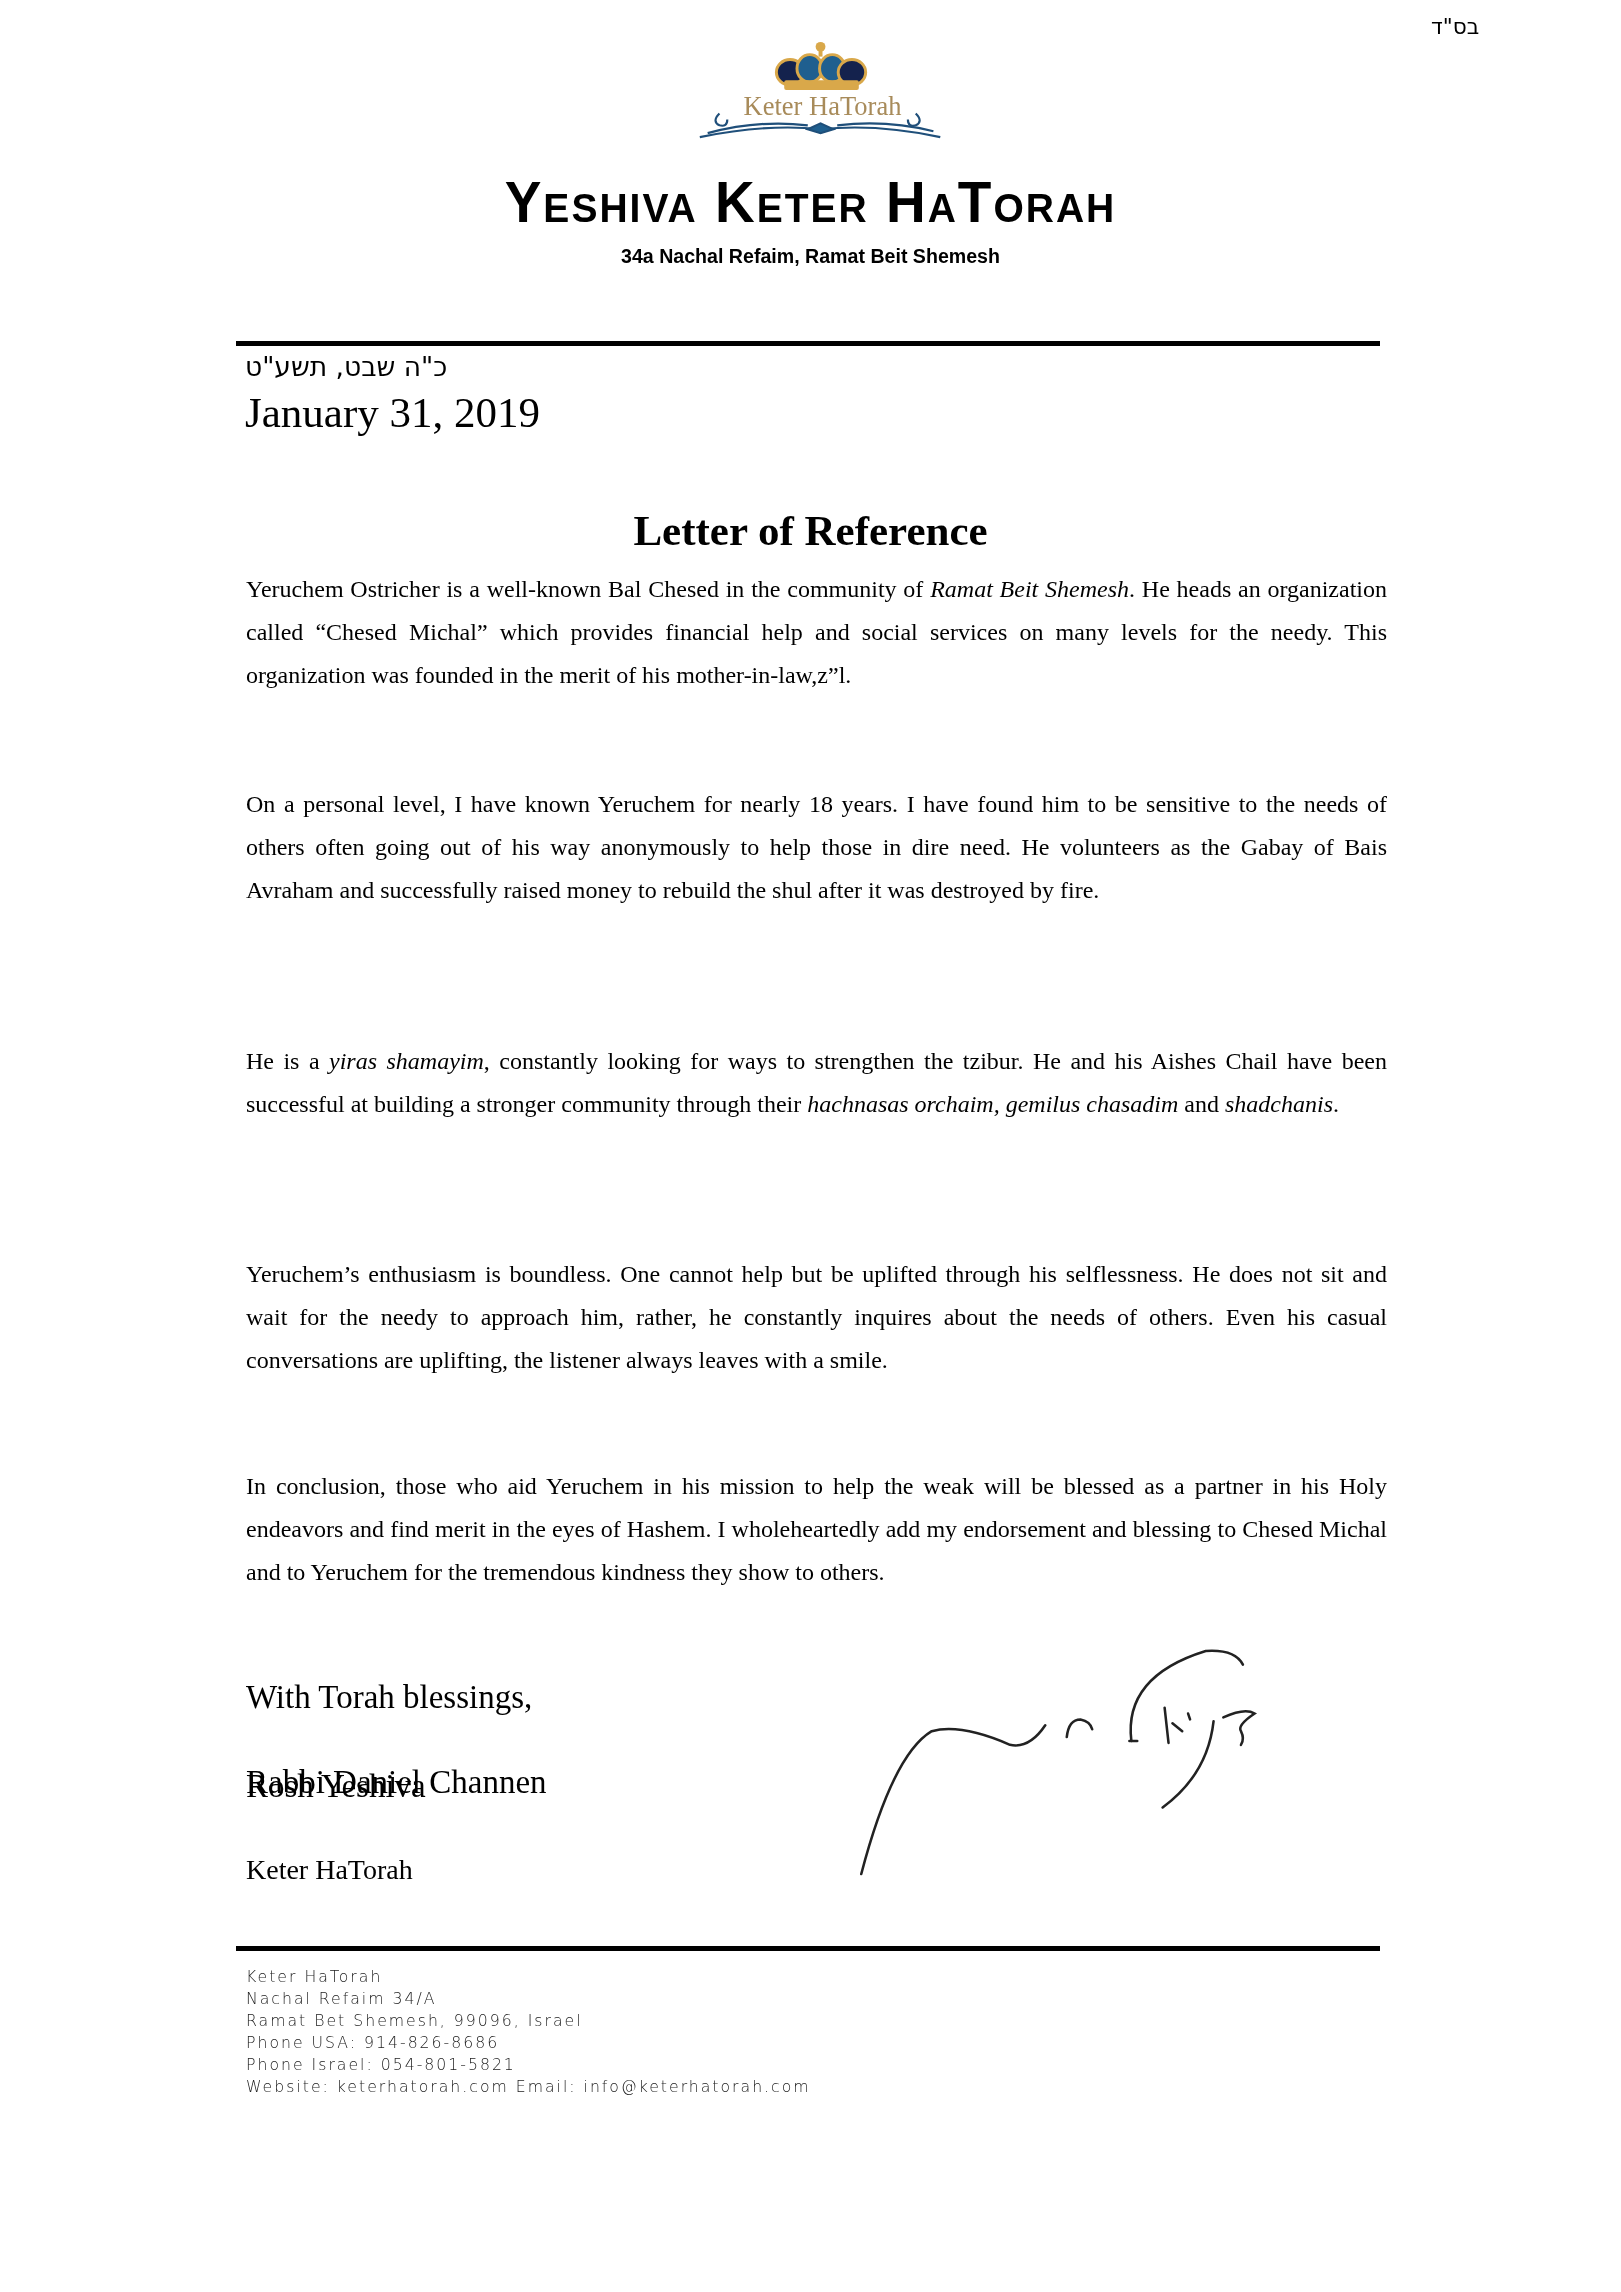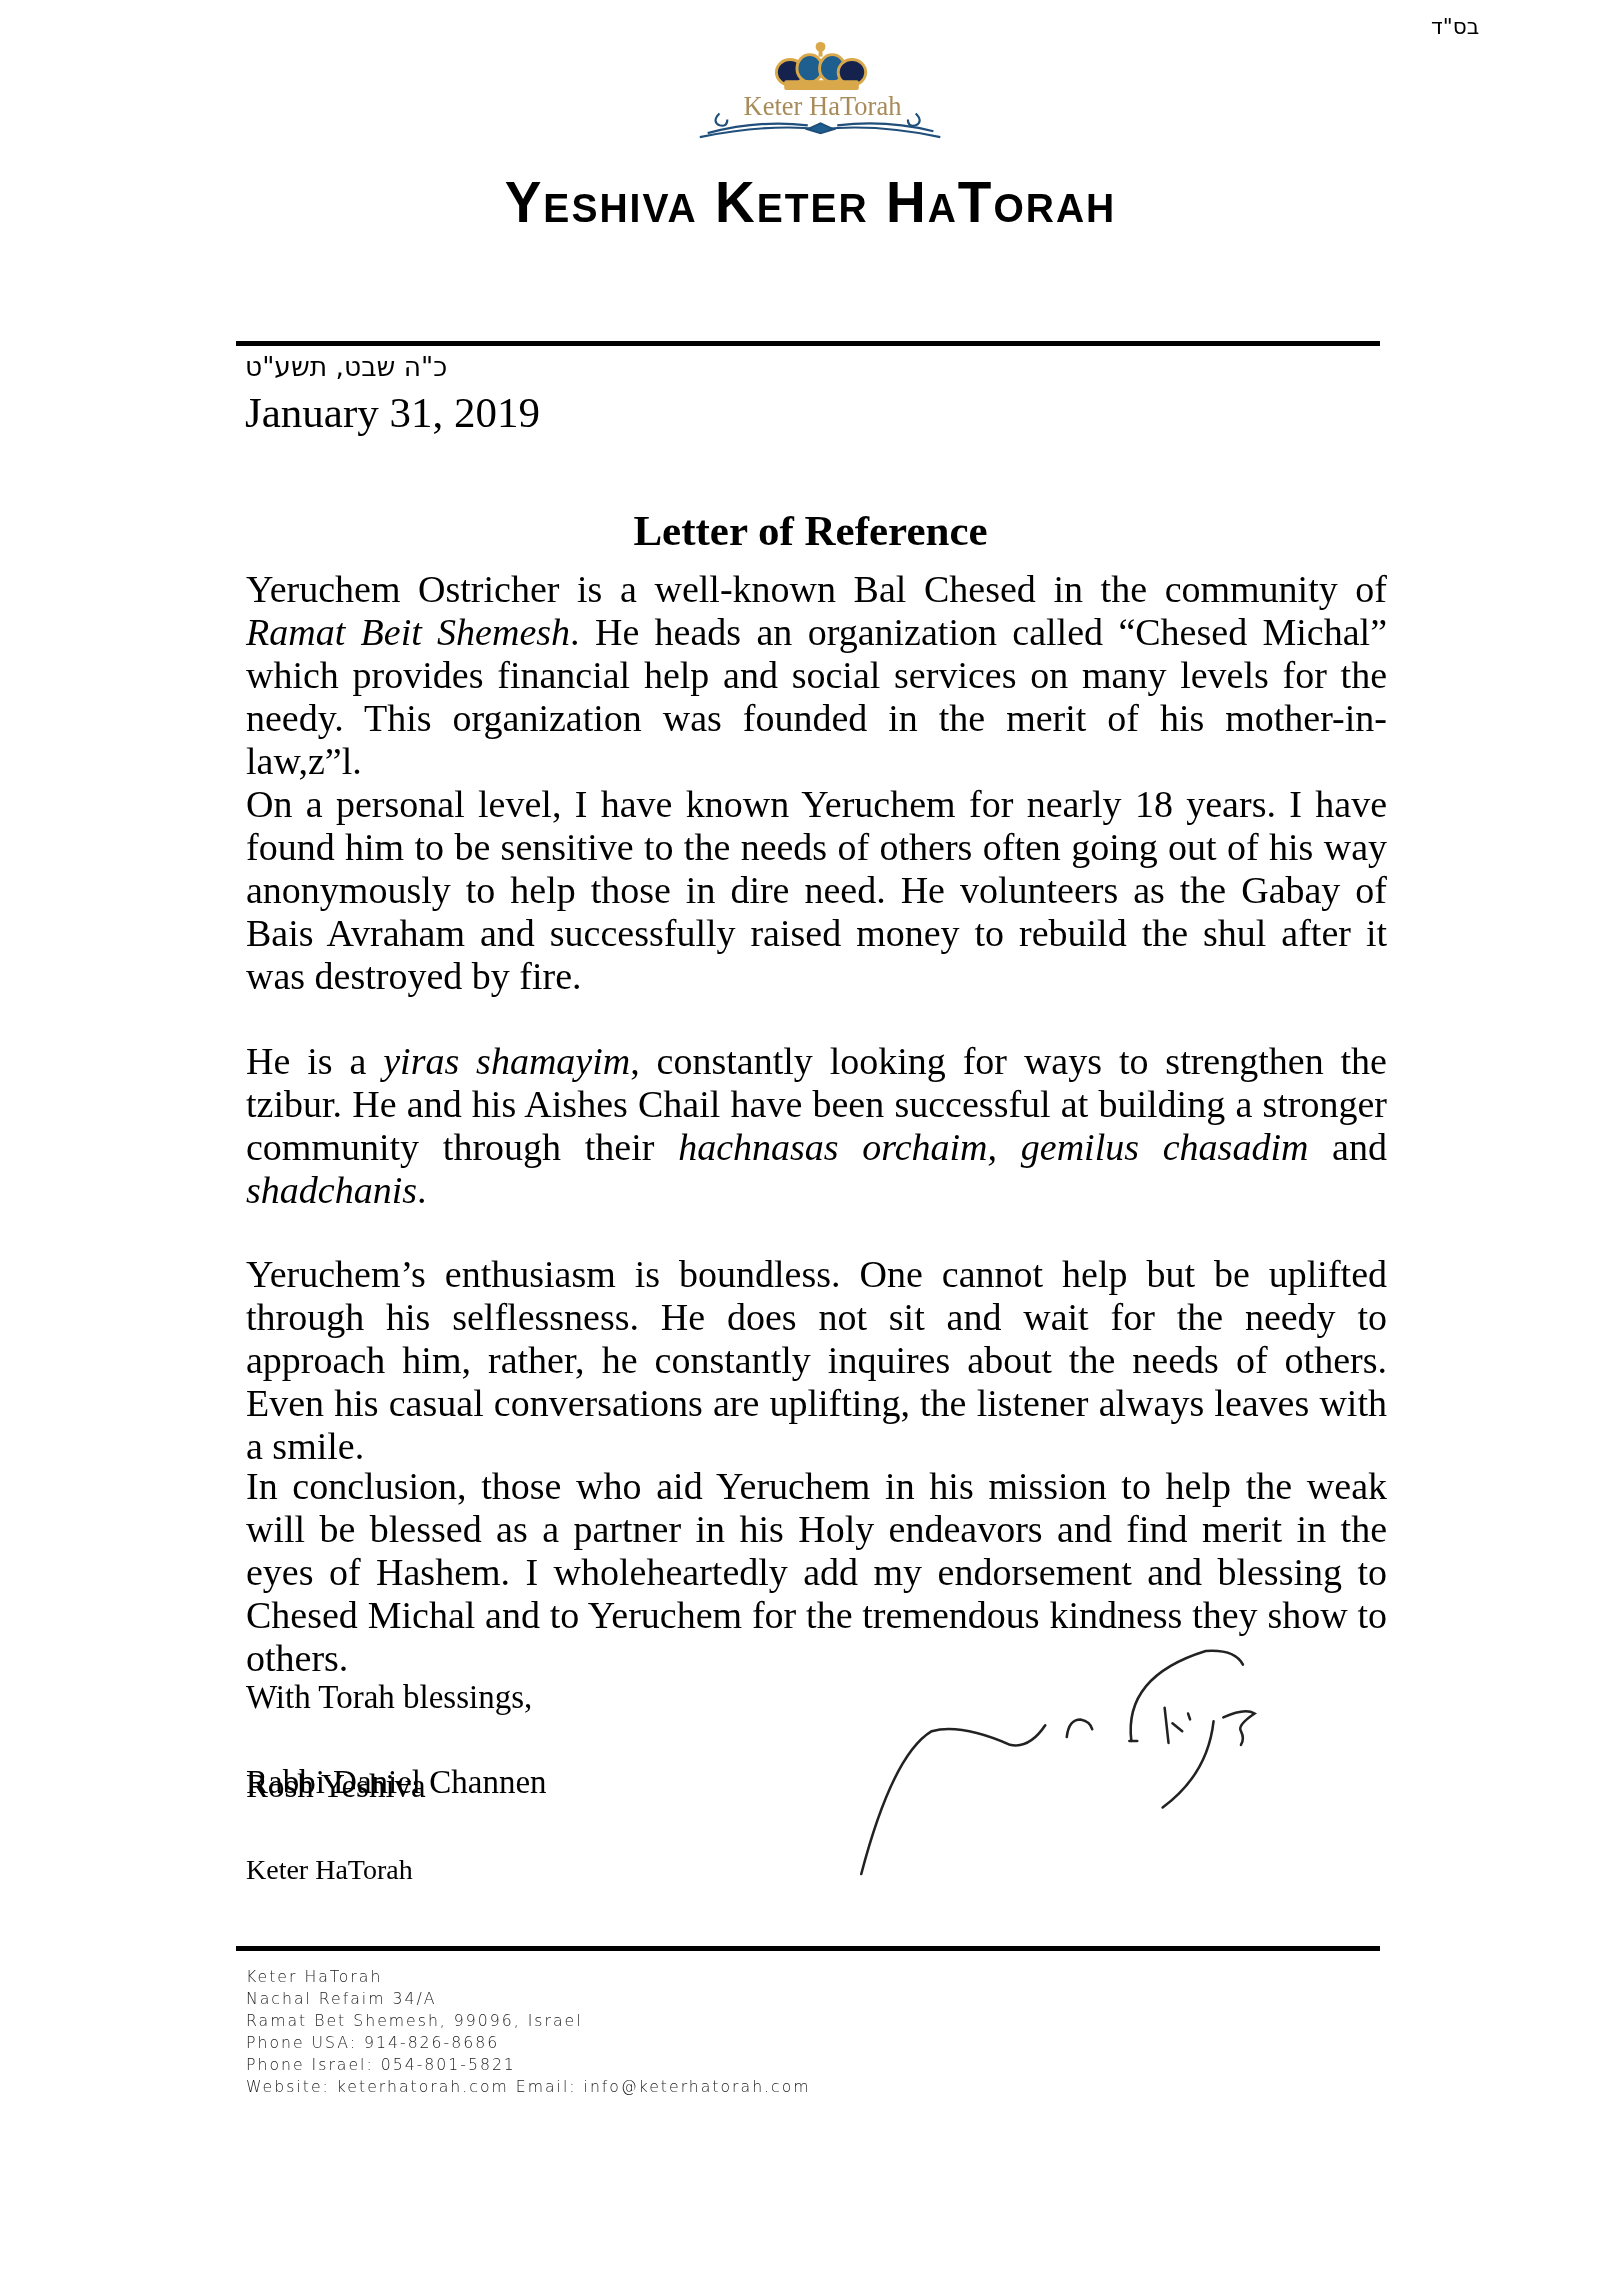--- a/index.html
+++ b/index.html
@@ -6,21 +6,21 @@
   body { width: 1621px; height: 2293px; position: relative; overflow: hidden; color: #000; }
   .abs { position: absolute; }
   .bsd { top: 13.7px; left: 1431px; font-family: "DejaVu Sans", sans-serif; font-size: 21.6px; direction: rtl; }
   .logo { left: 690px; top: 35px; width: 265px; height: 108px; }
   .org { left: 0; width: 1621px; top: 173px; text-align: center; font-family: "Liberation Sans", sans-serif; font-weight: bold; font-size: 55px; letter-spacing: 2px; font-variant: small-caps; line-height: 59px; transform: scaleY(1.05); }
   .addr { left: 0; width: 1621px; top: 242px; text-align: center; font-family: "Liberation Sans", sans-serif; font-weight: bold; font-size: 19.6px; line-height: 29px; }
   .rule { left: 236px; width: 1144px; height: 4.9px; background: #000; }
   .hebdate { left: 245px; top: 351px; font-family: "DejaVu Sans", sans-serif; font-size: 26.5px; direction: rtl; }
   .date { left: 245px; top: 388px; font-family: "Liberation Serif", serif; font-size: 43px; }
   .title { left: 0; width: 1621px; top: 474px; text-align: center; font-family: "Liberation Serif", serif; font-weight: bold; font-size: 43px; margin-top: 32px; }
-  .body { left: 246px; width: 1141px; font-family: "Liberation Serif", serif; font-size: 38px; line-height: 43px; text-align: justify; }
+  .body { left: 246px; width: 1141px; font-family: "Liberation Serif", serif; font-size: 24px; line-height: 43px; text-align: justify; }
   .body p { margin: 0; }
   .sig { left: 246px; font-family: "Liberation Serif", serif; font-size: 33px; line-height: 43px; text-align: right; }
   .sig .small { font-size: 28px; }
   .footer { left: 246px; top: 1966px; font-family: "DejaVu Sans", sans-serif; font-size: 15.7px; line-height: 22px; color: #222; letter-spacing: 2px; font-weight: 200; }
   .signature { left: 853px; top: 1647px; width: 451px; height: 274px; }
 </style>
 </head>
 <body>
 
 <div class="abs bsd">בס"ד</div>
@@ -41,20 +41,21 @@
     <path d="M18 100 Q70 86 120 92"></path>
     <path d="M150 92 Q200 86 248 98"></path>
     <path d="M30 80 q-8 8 0 12 q8 2 8 -6"></path>
     <path d="M230 80 q8 8 0 12 q-8 2 -8 -6"></path>
     <path d="M120 96 L133 90 L146 96 L133 100 Z" fill="#1f5f8f"></path>
   </g>
 </svg>
 
 <div class="abs org">Yeshiva Keter HaTorah</div>
 <div class="abs addr">
+  <div>34a Nachal Refaim, Ramat Beit Shemesh</div>
 </div>
 
 <div class="abs rule" style="top:341px"></div>
 
 <div class="abs hebdate">כ"ה שבט, תשע"ט</div>
 <div class="abs date">January 31, 2019</div>
 
 <div class="abs title">Letter of Reference</div>
 
 <div class="abs body" style="top:568px">

